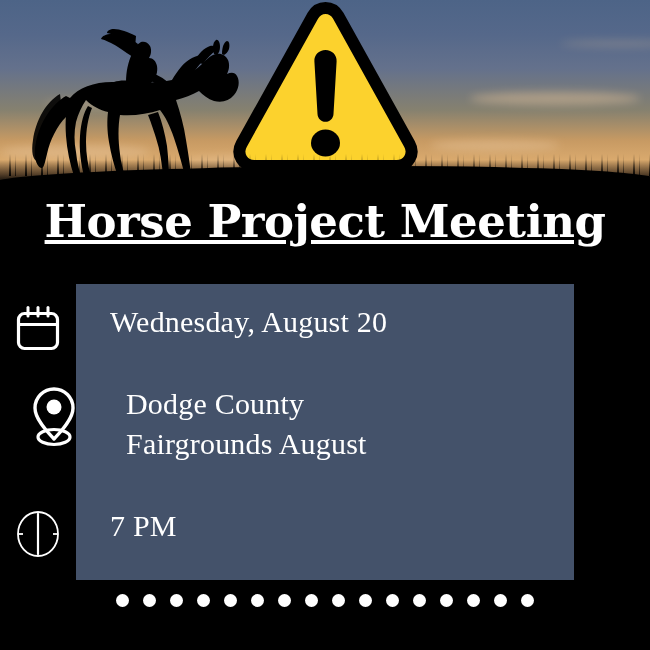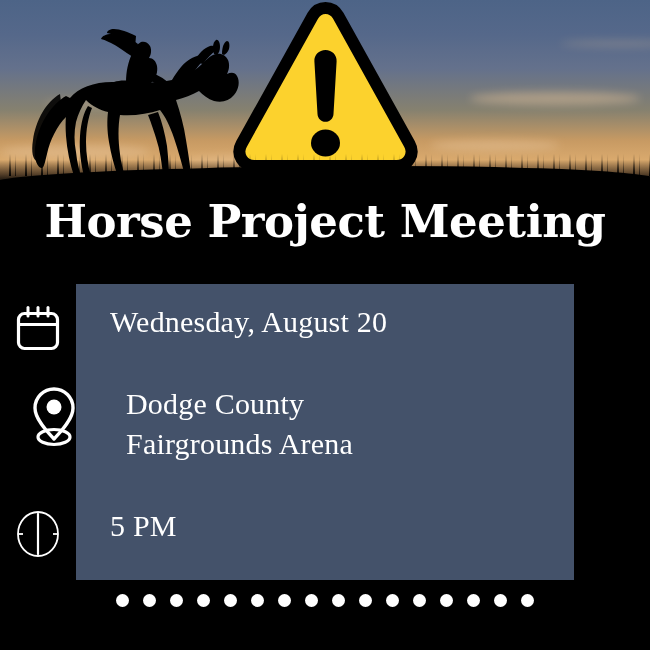--- a/index.html
+++ b/index.html
@@ -101,20 +101,21 @@
     top: 192px;
     width: 650px;
     text-align: center;
     color: #ffffff;
     font-family: "DejaVu Serif", "Liberation Serif", serif;
     font-weight: bold;
     font-size: 45px;
     letter-spacing: -0.5px;
     line-height: 60px;
     white-space: nowrap;
+    text-decoration: underline;
   }
 
   
   .panel {
     position: absolute;
     left: 76px;
     top: 284px;
     width: 498px;
     height: 296px;
     background: #44526a;
@@ -295,37 +296,37 @@
       <div class="icon-cell">
         <svg width="48" height="62" viewBox="0 0 48 62">
           <path d="M24 3 C13.5 3 5 11.5 5 22 C5 33.5 18 46.5 24 53
                    C30 46.5 43 33.5 43 22 C43 11.5 34.5 3 24 3 Z" fill="none" stroke="#ffffff" stroke-width="3.4" stroke-linejoin="round"></path>
           <circle cx="24" cy="21" r="7.5" fill="#ffffff"></circle>
           <ellipse cx="24" cy="51" rx="16" ry="7.5" fill="none" stroke="#ffffff" stroke-width="3.2"></ellipse>
         </svg>
       </div>
       <div class="text-cell">
         <div>Dodge County</div>
-        <div>Fairgrounds Arena</div>
+        <div>Fairgrounds August</div>
       </div>
     </div>
 
     <div class="row" id="row-time">
       <div class="icon-cell">
         <svg width="48" height="52" viewBox="0 0 48 52">
           <ellipse cx="24" cy="26" rx="20" ry="22" fill="none" stroke="#ffffff" stroke-width="1.8"></ellipse>
           <line x1="24" y1="6" x2="24" y2="46" stroke="#ffffff" stroke-width="2.2"></line>
           <line x1="24" y1="4" x2="24" y2="9" stroke="#ffffff" stroke-width="1.8"></line>
           <line x1="24" y1="43" x2="24" y2="48" stroke="#ffffff" stroke-width="1.8"></line>
           <line x1="4" y1="26" x2="9" y2="26" stroke="#ffffff" stroke-width="1.8"></line>
           <line x1="39" y1="26" x2="44" y2="26" stroke="#ffffff" stroke-width="1.8"></line>
         </svg>
       </div>
       <div class="text-cell">
-        <div>5 PM</div>
+        <div>7 PM</div>
       </div>
     </div>
   </div>
 
   <div class="dots">
       <div class="dot" style="background: rgb(255, 255, 255);"></div>
       <div class="dot" style="background: rgb(255, 255, 255);"></div>
       <div class="dot" style="background: rgb(255, 255, 255);"></div>
       <div class="dot" style="background: rgb(255, 255, 255);"></div>
       <div class="dot" style="background: rgb(255, 255, 255);"></div>

